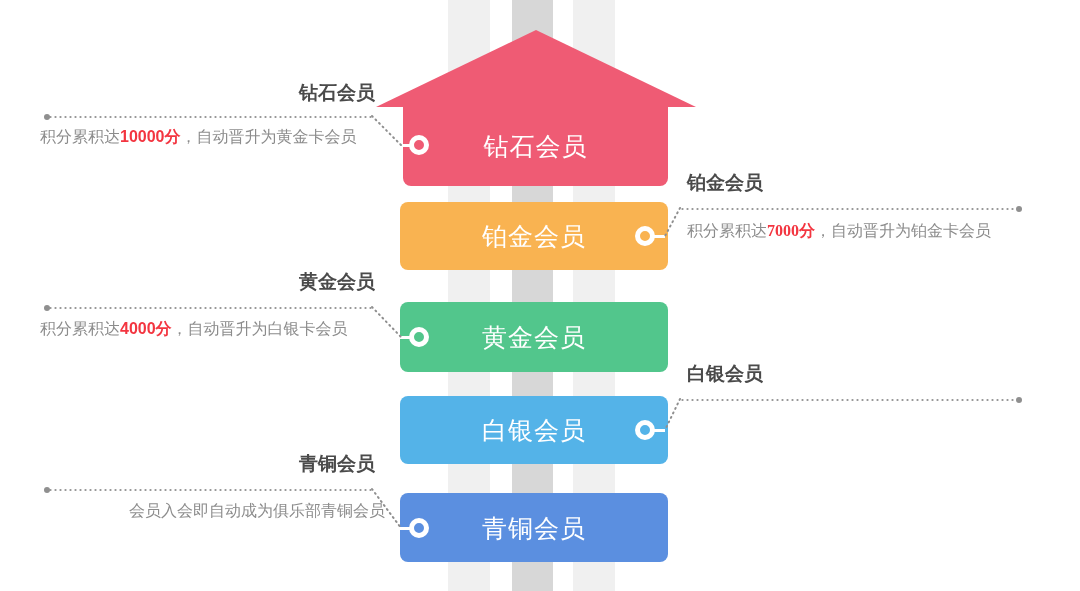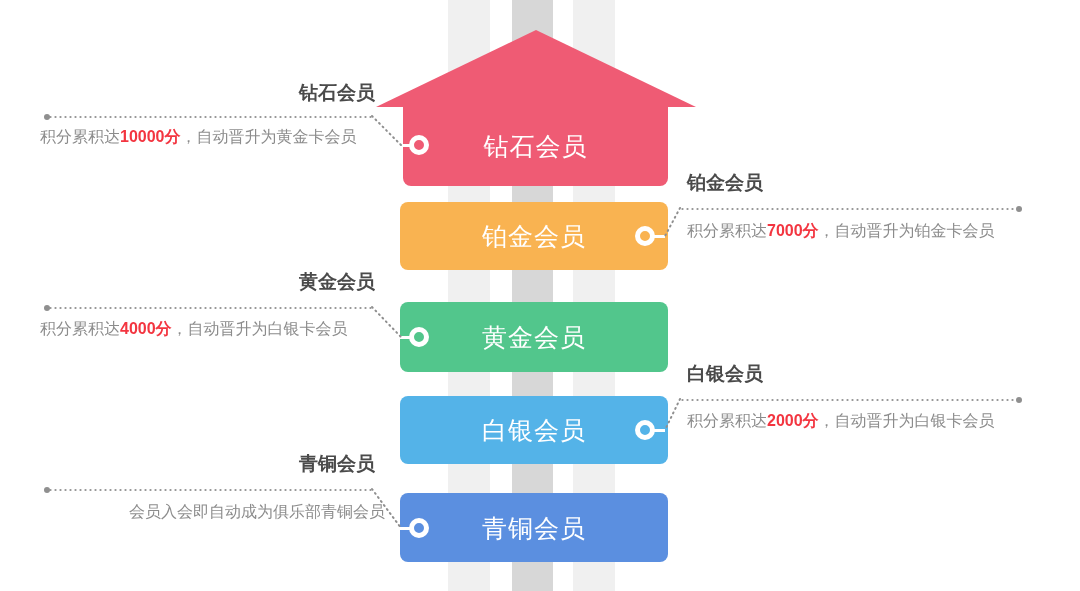--- a/index.html
+++ b/index.html
@@ -128,42 +128,41 @@
       </svg>
       <div class="cap-body" style="left: 40px; top: 122px; width: 345px; text-align: left;"><span>积分累积达</span><span class="num">10000分</span><span>，自动晋升为黄金卡会员</span></div>
     </div>
     <div class="right" style="position: absolute; left: 0px; top: 0px; width: 1080px; height: 591px;">
       <div class="cap-title" style="top: 170px; left: 687px;">铂金会员</div>
       <div class="leader" style="left: 680px; top: 208px; width: 338px;"></div>
       <div class="leader-dot" style="top: 206px; left: 1016px;"></div>
       <svg class="diag" width="19" height="32" style="left: 665px; top: 208px;">
         <line x1="15" y1="0" x2="0" y2="28" stroke="#8f8f8f" stroke-width="2" stroke-linecap="round" stroke-dasharray="1 4"></line>
       </svg>
-      <div class="cap-body" style="left: 687px; top: 216px; width: 360px; text-align: left;"><span>积分累积达</span><span class="num">7000分</span><span>，自动晋升为铂金卡会员</span></div>
+      <div class="cap-body" style="left: 687px; top: 216px; width: 360px; text-align: left; font-family: Liberation Serif, serif;"><span>积分累积达</span><span class="num">7000分</span><span>，自动晋升为铂金卡会员</span></div>
     </div>
     <div class="left" style="position: absolute; left: 0px; top: 0px; width: 1080px; height: 591px;">
       <div class="cap-title" style="top: 269px; right: 705px;">黄金会员</div>
       <div class="leader" style="left: 48px; top: 307px; width: 324px;"></div>
       <div class="leader-dot" style="top: 305px; left: 44px;"></div>
       <svg class="diag" width="33" height="34" style="left: 372px; top: 307px;">
         <line x1="0" y1="0" x2="29" y2="30" stroke="#8f8f8f" stroke-width="2" stroke-linecap="round" stroke-dasharray="1 4"></line>
       </svg>
       <div class="cap-body" style="left: 40px; top: 314px; width: 345px; text-align: left;"><span>积分累积达</span><span class="num">4000分</span><span>，自动晋升为白银卡会员</span></div>
     </div>
     <div class="right" style="position: absolute; left: 0px; top: 0px; width: 1080px; height: 591px;">
       <div class="cap-title" style="top: 361px; left: 687px;">白银会员</div>
       <div class="leader" style="left: 680px; top: 399px; width: 338px;"></div>
       <div class="leader-dot" style="top: 397px; left: 1016px;"></div>
       <svg class="diag" width="19" height="35" style="left: 665px; top: 399px;">
         <line x1="15" y1="0" x2="0" y2="31" stroke="#8f8f8f" stroke-width="2" stroke-linecap="round" stroke-dasharray="1 4"></line>
       </svg>
-      <div class="cap-body" style="left: 687px; top: 406px; width: 330px; text-align: left;"><span>积分累积达</span><span class="num">2000分</span><span>，自动晋升为白银卡会员</span></div>
     </div>
     <div class="left" style="position: absolute; left: 0px; top: 0px; width: 1080px; height: 591px;">
       <div class="cap-title" style="top: 451px; right: 705px;">青铜会员</div>
       <div class="leader" style="left: 48px; top: 489px; width: 324px;"></div>
       <div class="leader-dot" style="top: 487px; left: 44px;"></div>
       <svg class="diag" width="33" height="43" style="left: 372px; top: 489px;">
         <line x1="0" y1="0" x2="29" y2="39" stroke="#8f8f8f" stroke-width="2" stroke-linecap="round" stroke-dasharray="1 4"></line>
       </svg>
-      <div class="cap-body" style="left: 40px; top: 497px; width: 345px; text-align: right;"><span>会员入会即自动成为俱乐部青铜会员</span></div>
+      <div class="cap-body" style="left: 40px; top: 497px; width: 345px; text-align: right; font-family: Liberation Mono, monospace;"><span>会员入会即自动成为俱乐部青铜会员</span></div>
     </div>
   </div>
 
 </body></html>

